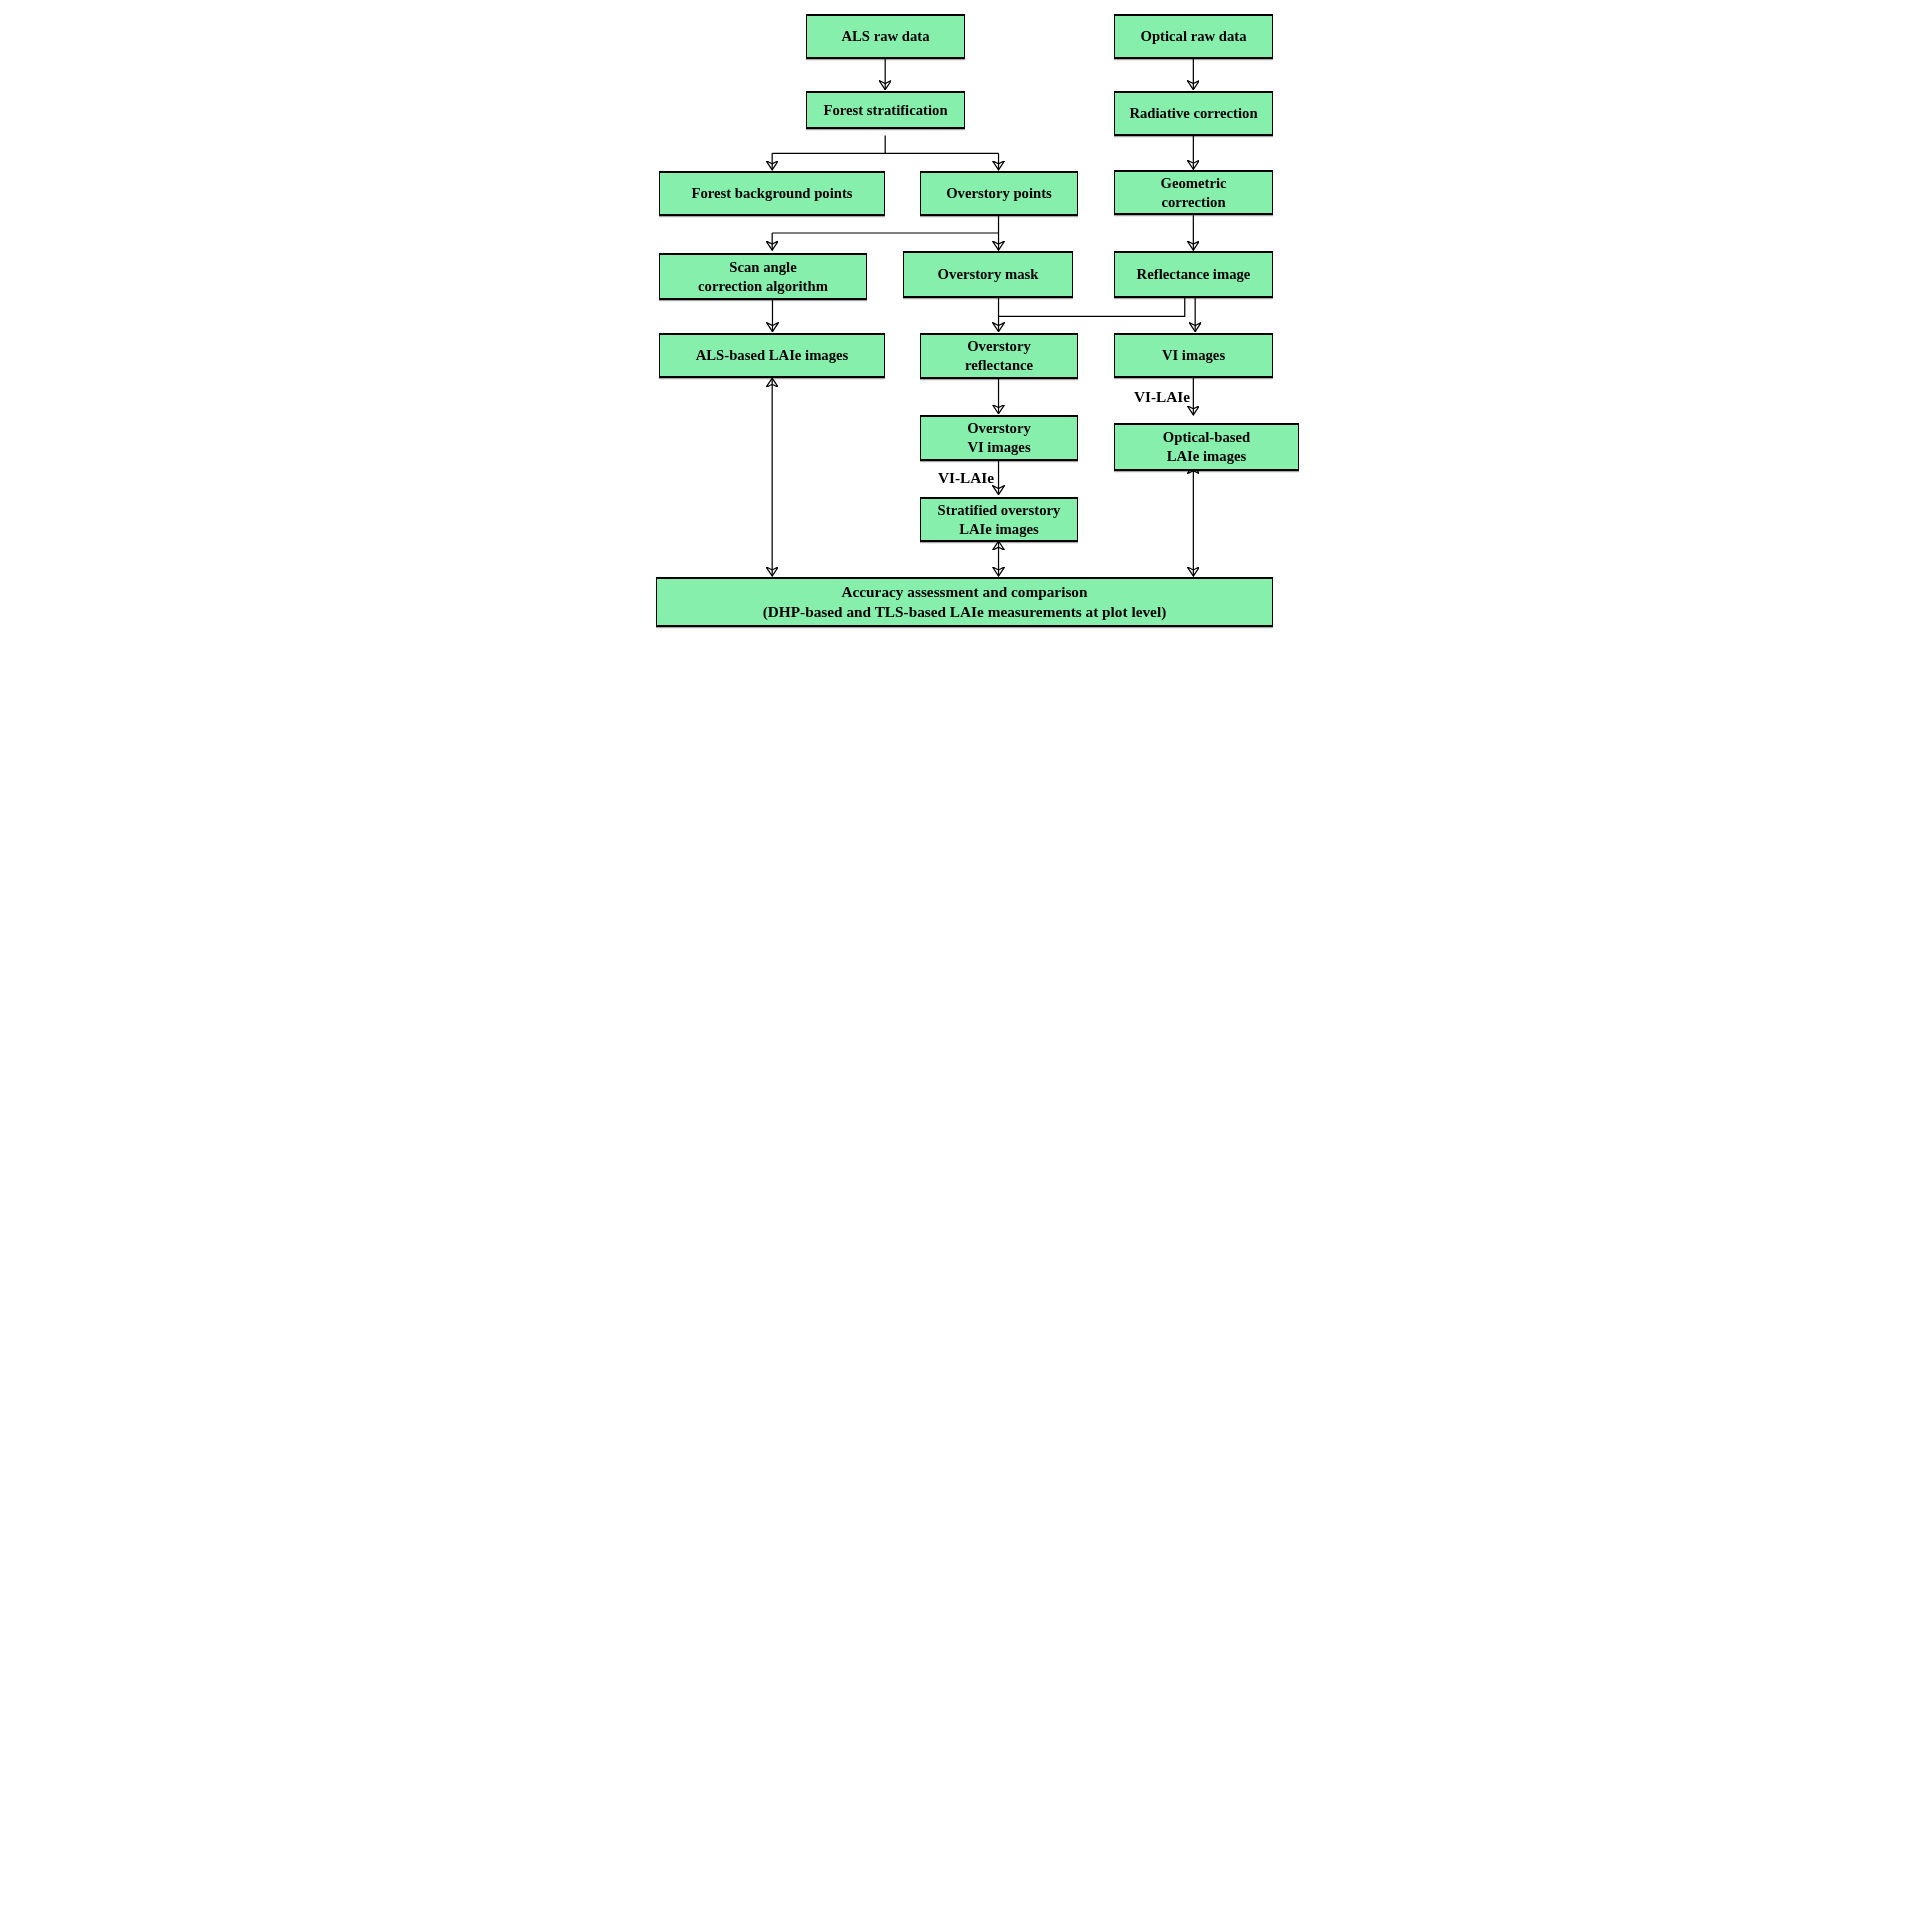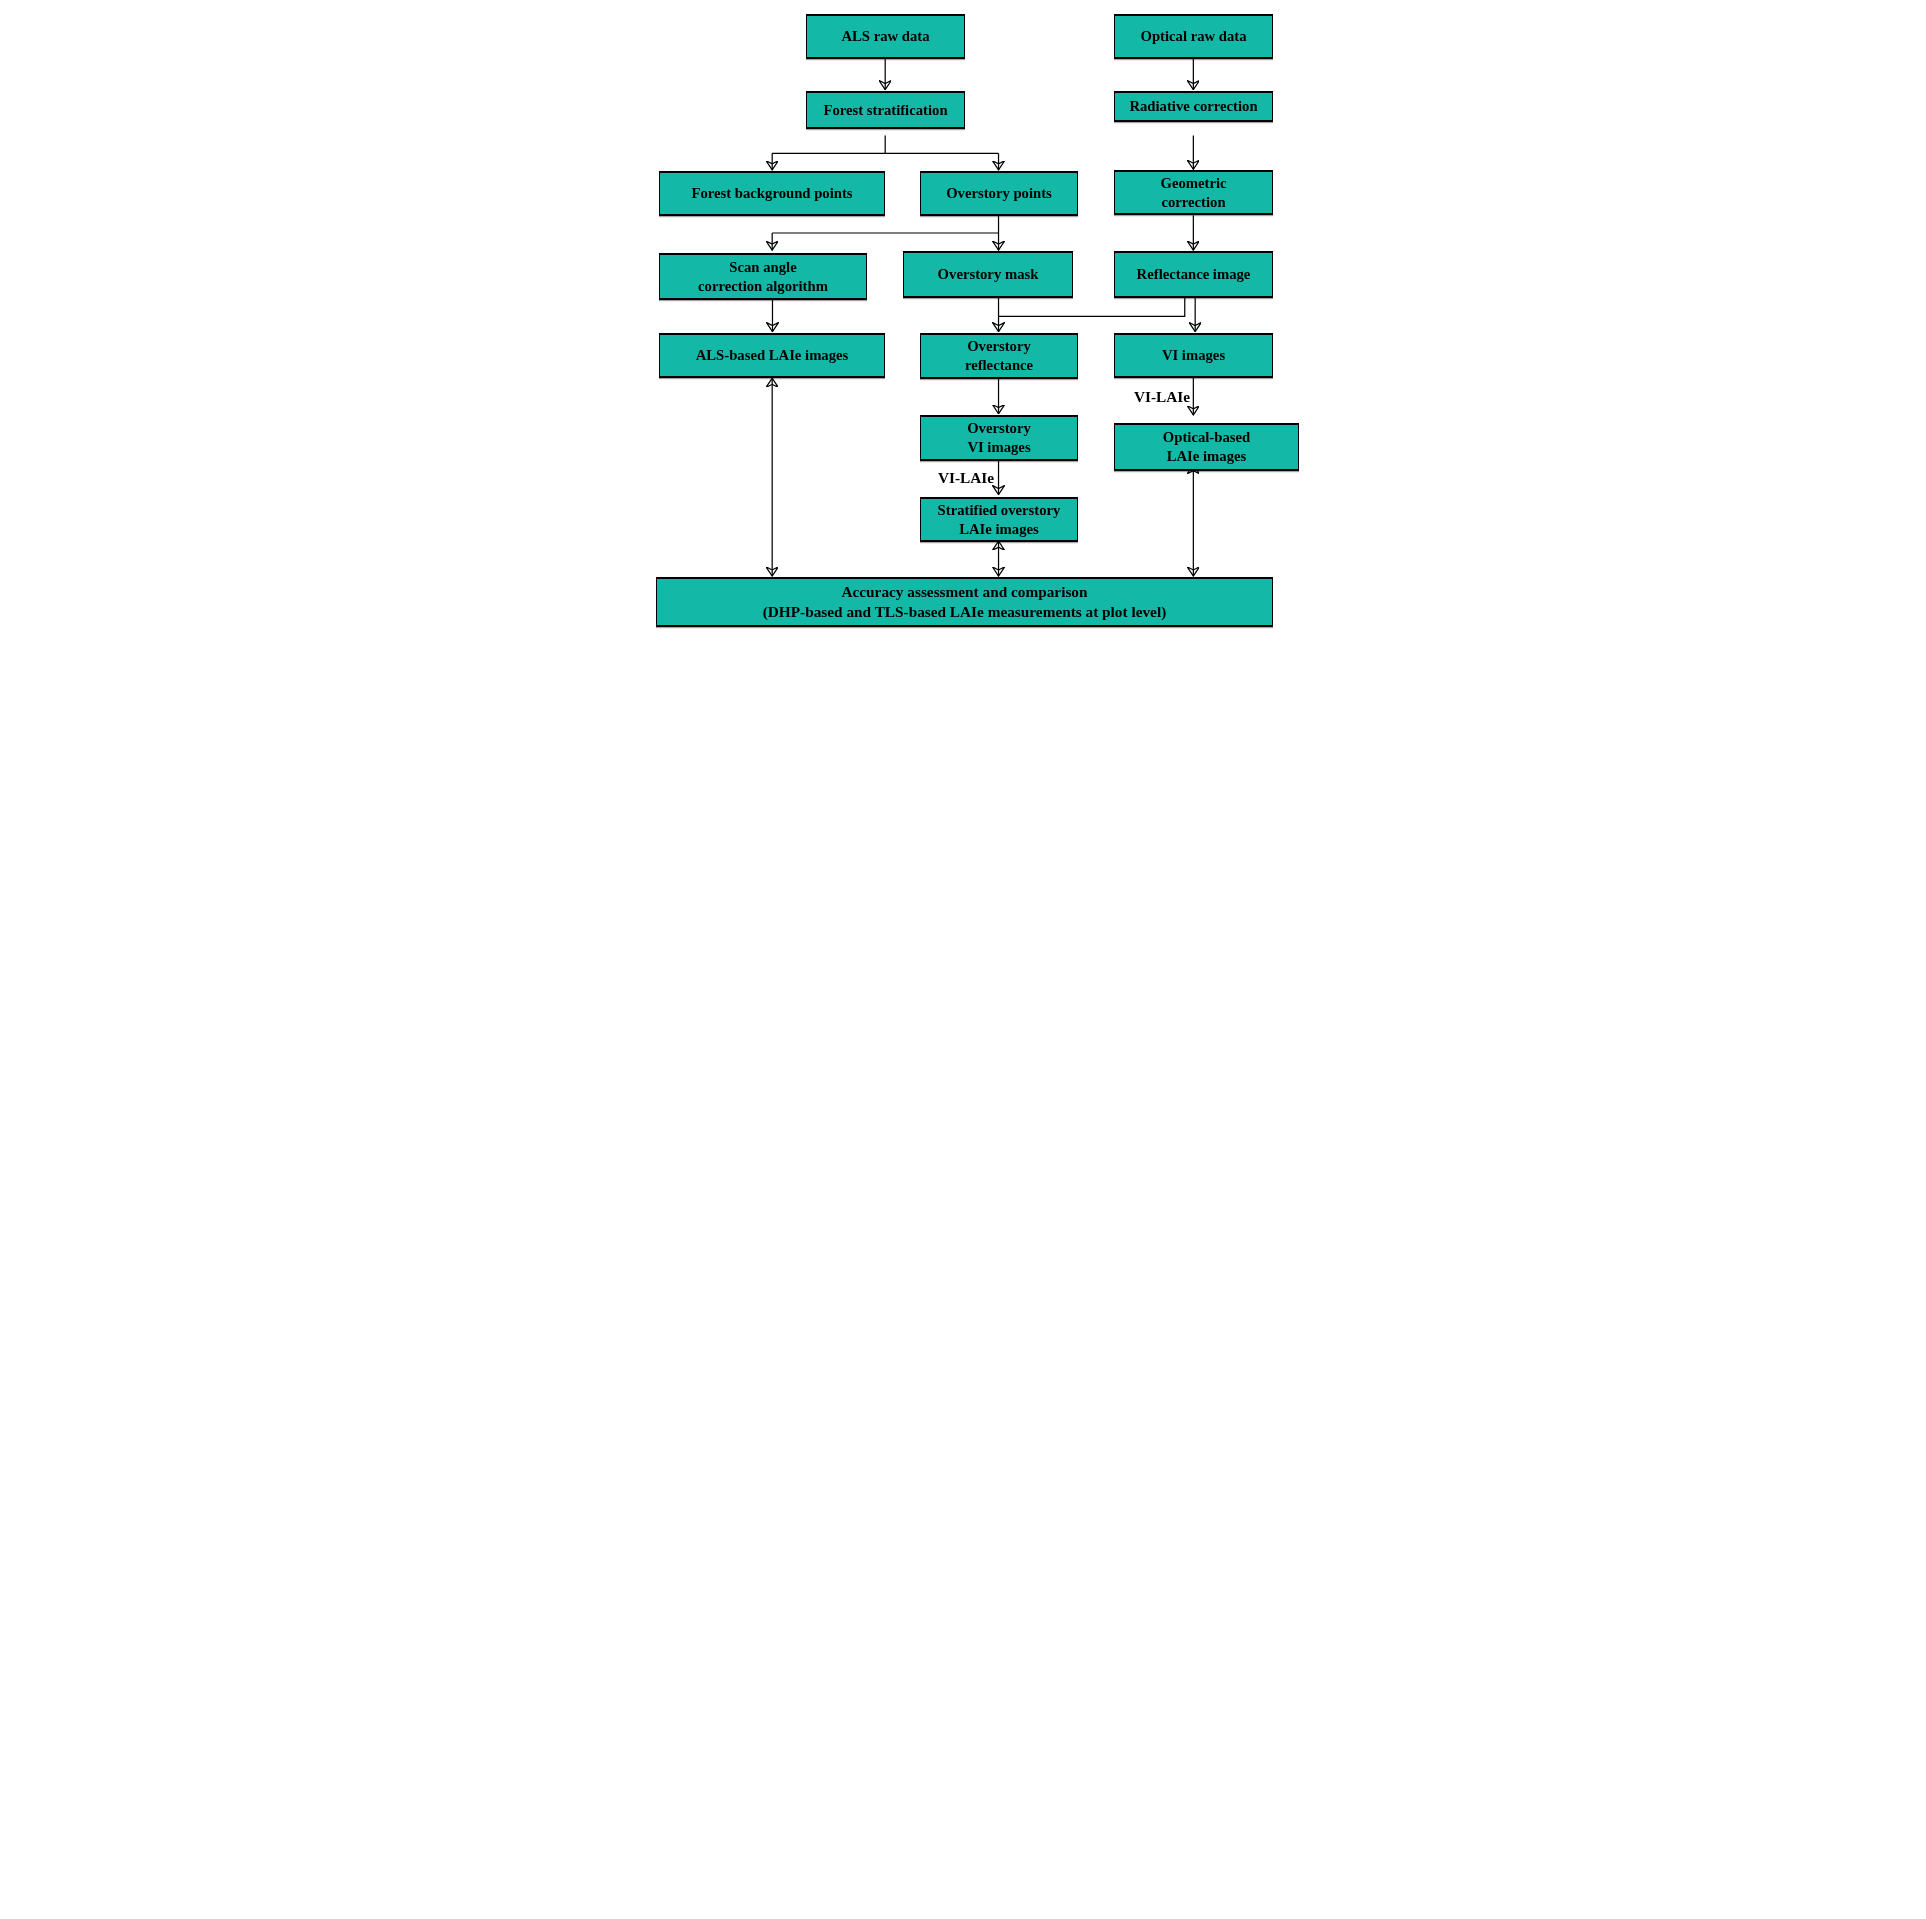--- a/index.html
+++ b/index.html
@@ -23,21 +23,21 @@
     height: 640px;
   }
   .wires line, .wires path {
     stroke: #000000;
     stroke-width: 2;
     fill: none;
   }
   .node {
     position: absolute;
     box-sizing: border-box;
-    background: #14b8a6;
+    background: #86efac;
     border: 1.8px solid #000000;
     border-top-width: 2.5px;
     border-bottom-width: 2.5px;
     box-shadow: 0 1.2px 0 rgba(0,0,0,0.35);
     display: flex;
     flex-direction: column;
     align-items: center;
     justify-content: center;
     text-align: center;
   }
@@ -113,21 +113,21 @@
   <div class="node" style="left:472px;top:13.5px;width:159px;height:45px">
     <div class="line">Optical raw data</div>
     <div class="line"></div>
   </div>
 
   <div class="node" style="left:164px;top:91px;width:159px;height:38px">
     <div class="line">Forest stratification</div>
     <div class="line"></div>
   </div>
 
-  <div class="node" style="left:472px;top:91px;width:159px;height:31px">
+  <div class="node" style="left:472px;top:91px;width:159px;height:45px">
     <div class="line">Radiative correction</div>
     <div class="line"></div>
   </div>
 
   <div class="node" style="left:17px;top:171px;width:226px;height:45px">
     <div class="line">Forest background points</div>
     <div class="line"></div>
   </div>
 
   <div class="node" style="left:278px;top:171px;width:158px;height:45px">

